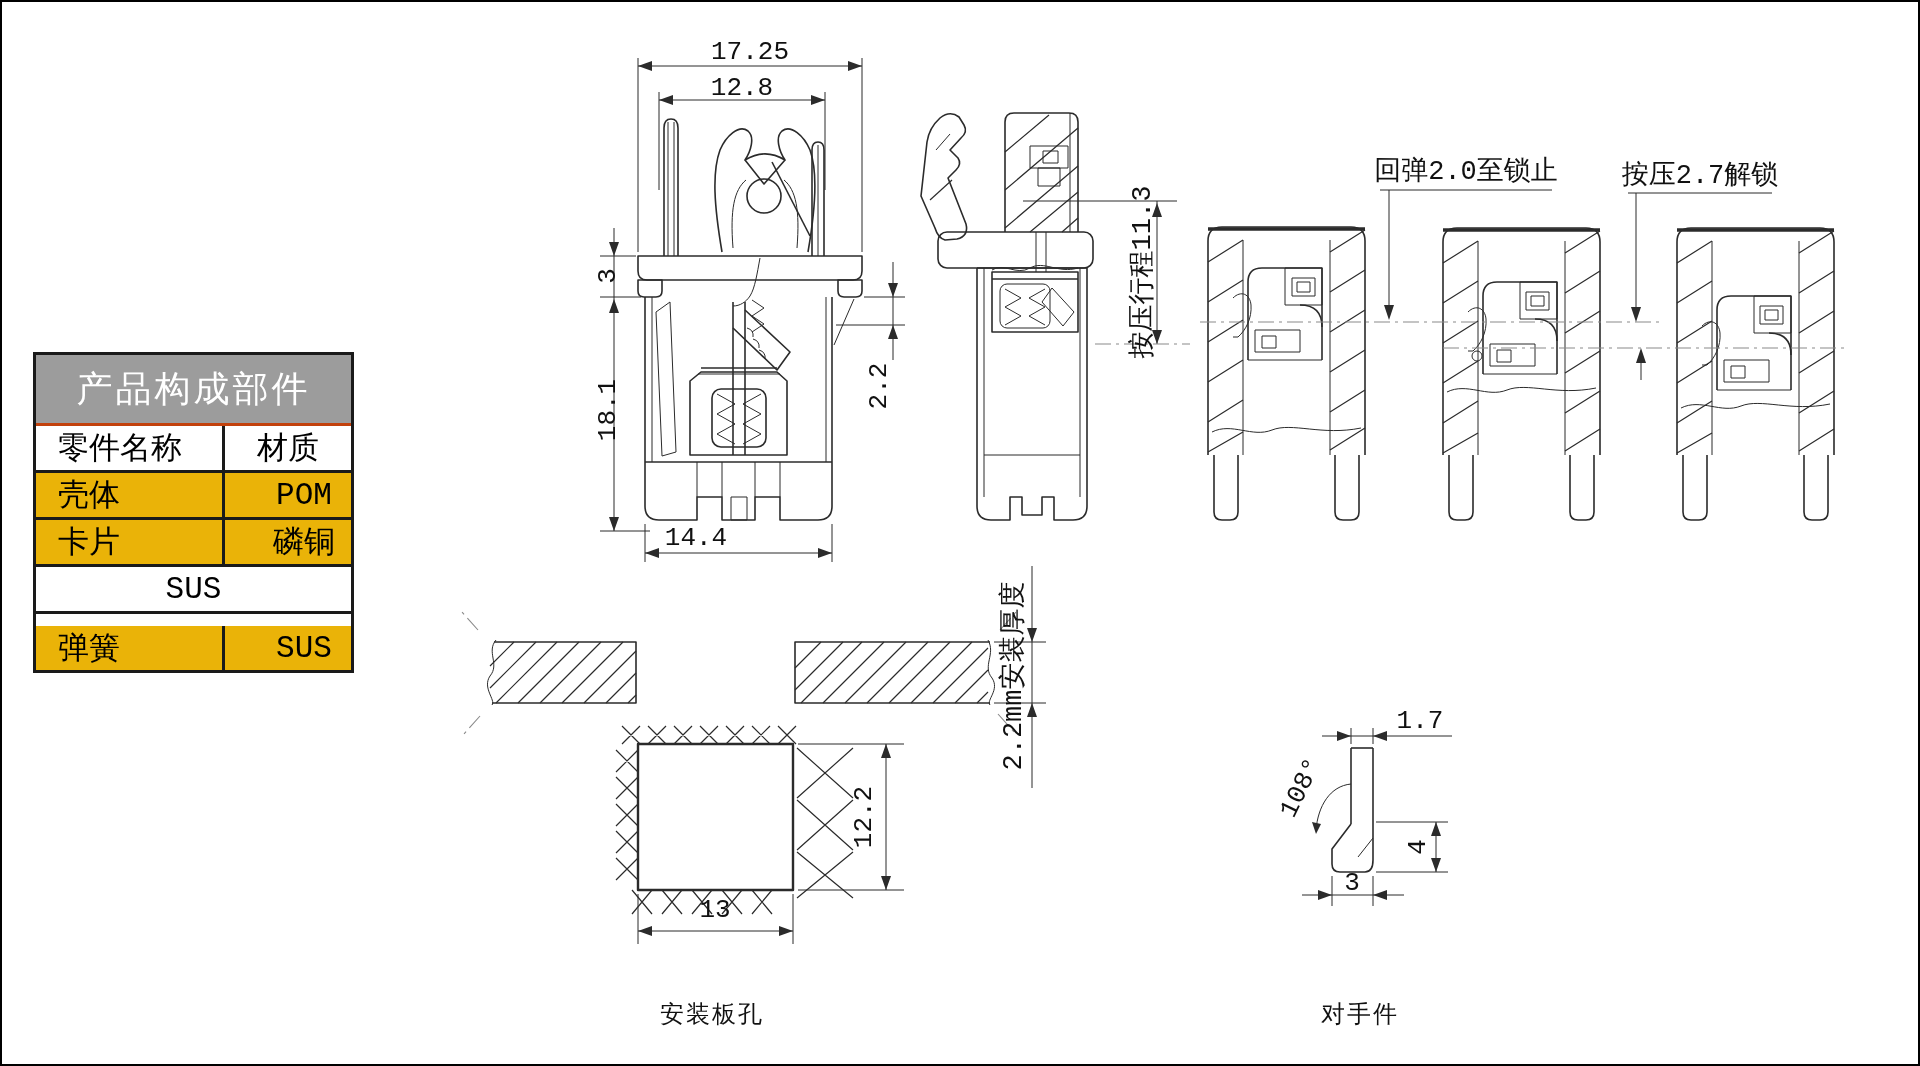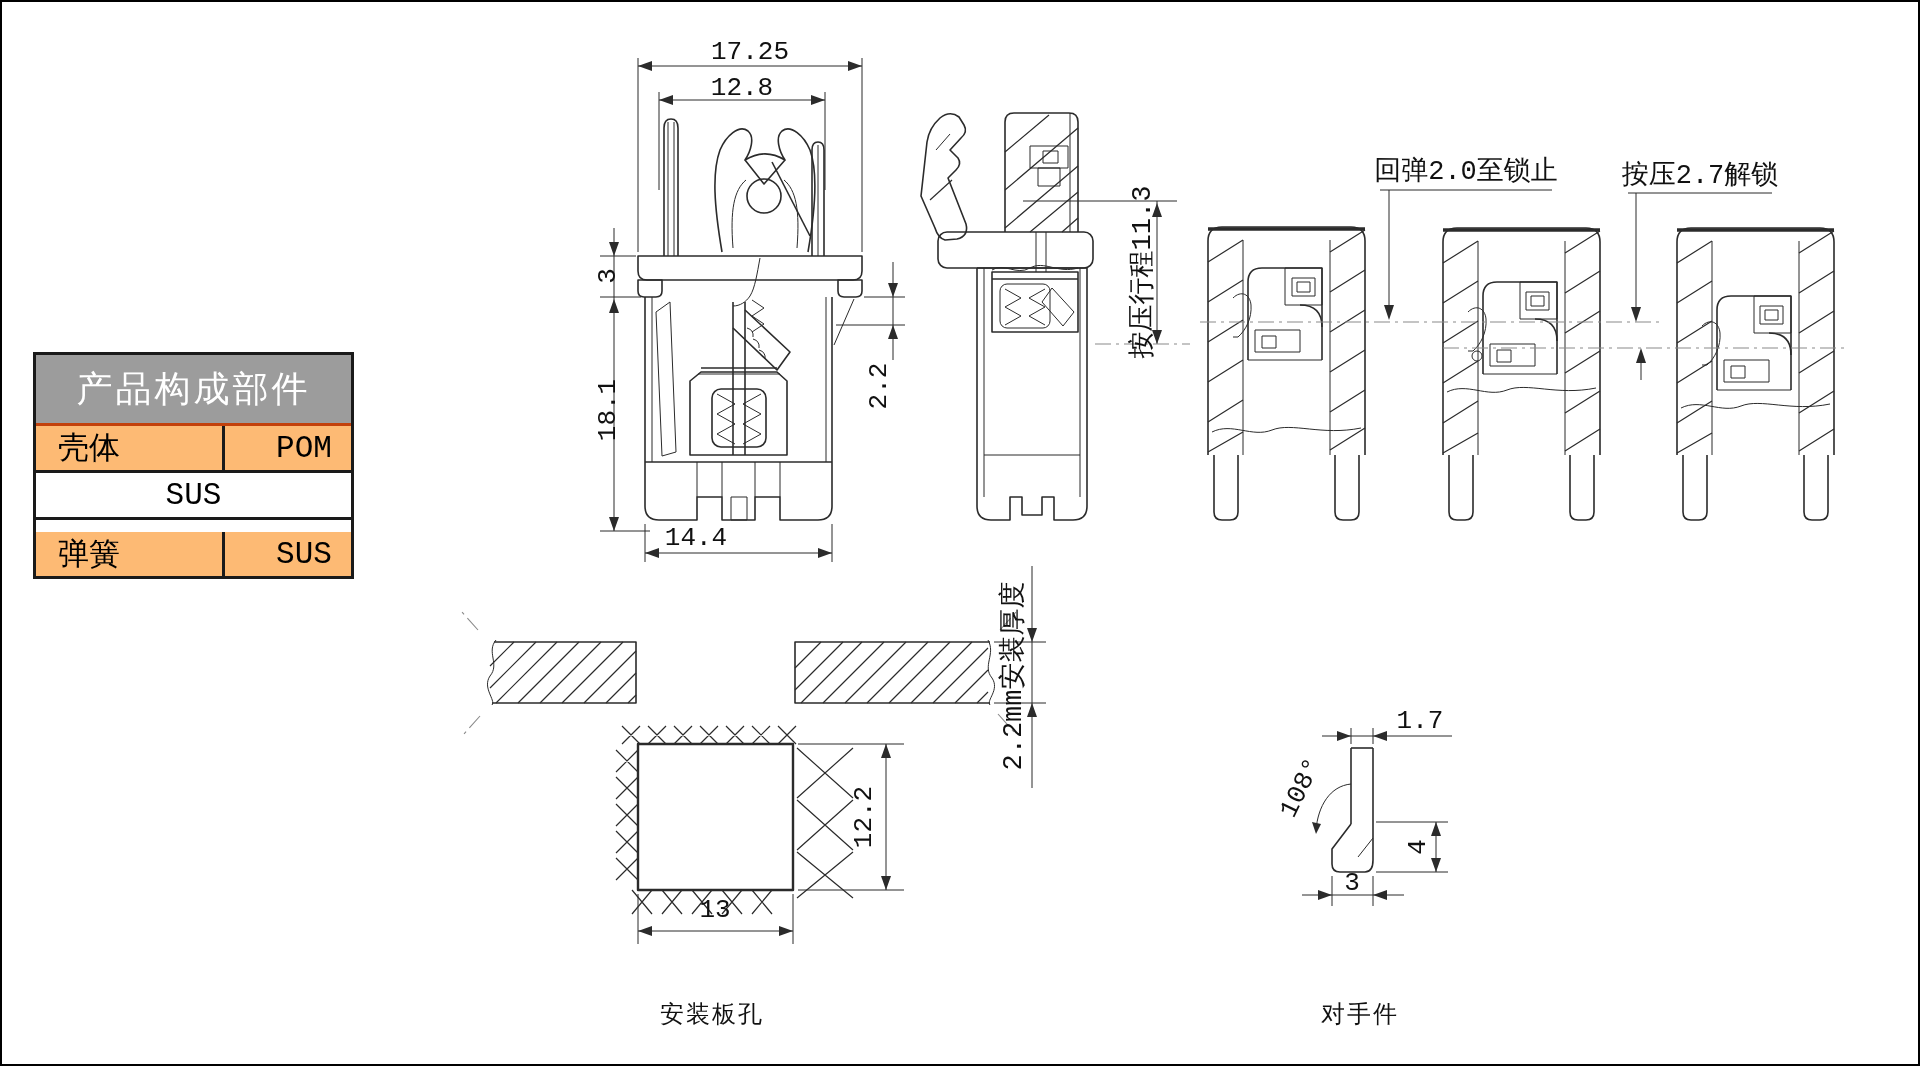--- a/index.html
+++ b/index.html
@@ -20,21 +20,21 @@
   .rota{transform:translate(-50%,-50%) rotate(-64deg);}
   .cn{font-size:27px;}
   .lbl{font-size:24px;letter-spacing:2px;}
   
   #ptable{position:absolute;left:33px;top:352px;width:315px;border:3px solid #1a1a1a;
           background:#fff;}
   #ptable .hd{height:68px;background:#9c9c9c;color:#fff;font-size:36px;letter-spacing:3px;
           display:flex;align-items:center;justify-content:center;border-bottom:3px solid #c2410c;}
   #ptable .row{height:44px;display:flex;border-bottom:3px solid #1a1a1a;font-size:31px;color:#000;}
   #ptable .row:last-child{border-bottom:none;margin-top:12px;}
-  #ptable .row.alt{background:#fdba74;gap:32px;}
+  #ptable .row.alt{background:#eab308;gap:32px;}
   #ptable .c1{width:189px;display:flex;align-items:center;padding-left:22px;
           border-right:3px solid #1a1a1a;box-sizing:border-box;}
   #ptable .c2{flex:1;display:flex;align-items:center;justify-content:center;}
 </style>
 </head>
 <body>
 
 <div id="canvas">
 
   <svg width="1920" height="1066" viewBox="0 0 1920 1066">
@@ -312,24 +312,32 @@
   <div class="dim lbl" style="left:712px;top:1014px">安装板孔</div>
 
   <div class="dim" style="left:1420px;top:721px">1.7</div>
   <div class="dim rota" style="left:1301px;top:788px">108°</div>
   <div class="dim rot" style="left:1418px;top:847px">4</div>
   <div class="dim" style="left:1352px;top:883px">3</div>
   <div class="dim lbl" style="left:1360px;top:1014px">对手件</div>
 
   <div id="ptable">
     <div class="hd">产品构成部件</div>
+    <div class="row">
+      <div class="c1">零件名称</div>
+      <div class="c2">材质</div>
+    </div>
     <div class="row alt">
       <div class="c1">壳体</div>
       <div class="c2">POM</div>
     </div>
+    <div class="row alt">
+      <div class="c1">卡片</div>
+      <div class="c2">磷铜</div>
+    </div>
     <div class="row">
       <div class="c2">SUS</div>
     </div>
     <div class="row alt">
       <div class="c1">弹簧</div>
       <div class="c2">SUS</div>
     </div>
   </div>
 
   <div id="frame"></div>

